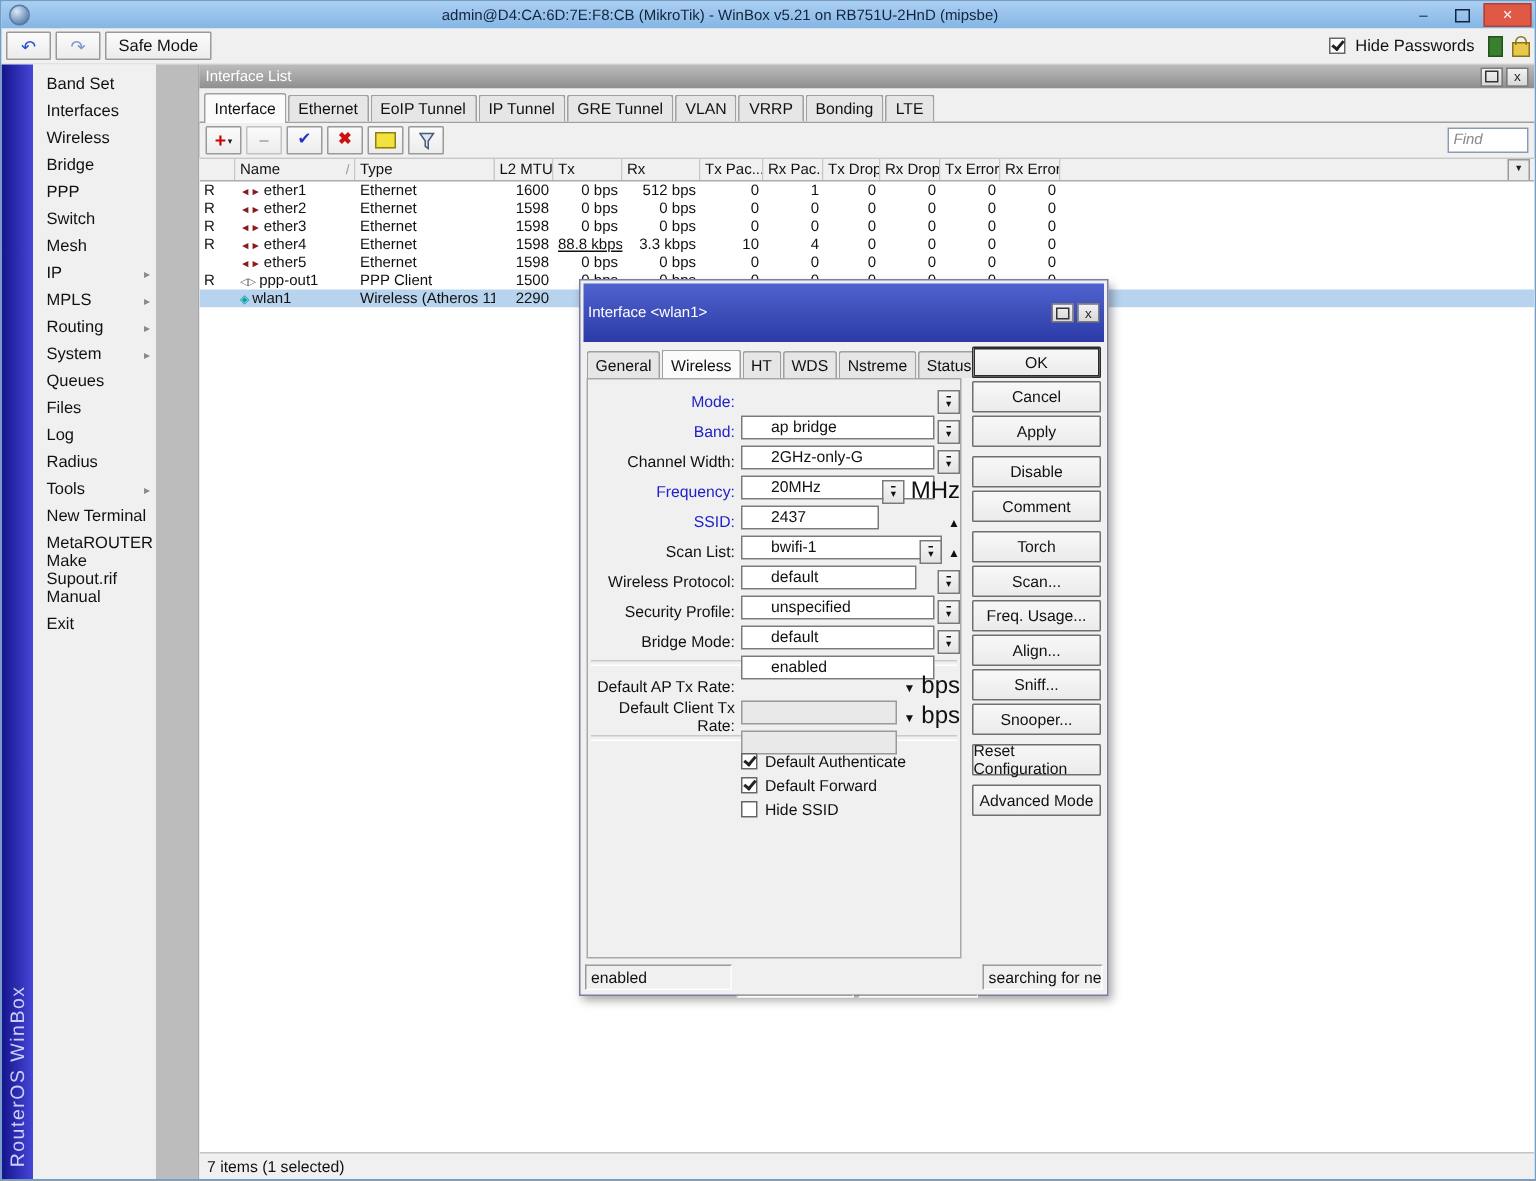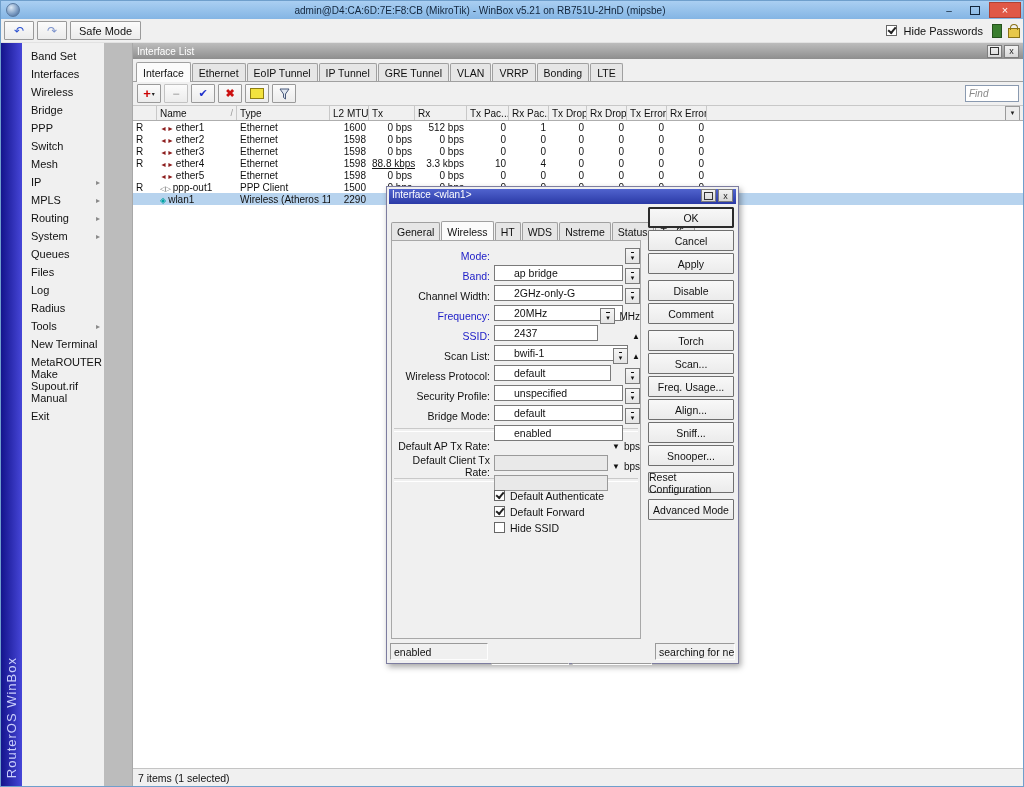--- a/index.html
+++ b/index.html
@@ -83,39 +83,39 @@
   .row-icon.ppp{color:#666;}
   .row-icon.wireless{color:#00a3a3;font-size:8px;}
   .tbody-fill{flex:1;background:#fff;}
   .tfoot{height:17px;border-top:1px solid #c4c4c4;background:#f0f0f0;display:flex;align-items:center;
          padding:0 5px;font-size:10.5px;flex-shrink:0;}
   
   .dialog{position:absolute;left:385px;top:185px;width:353px;height:478px;background:#f0f0f0;
           border:1px solid #7d7da0;box-shadow:2px 3px 6px rgba(0,0,0,.35);padding:2px;box-sizing:border-box;
           display:flex;flex-direction:column;z-index:10;}
   .dlg-title{height:15px;background:linear-gradient(#5063ce,#2b3aa6);color:#fff;font-size:10px;
-             display:flex;padding:0 3px;flex-shrink:0;}
+             display:flex;align-items:center;padding:12px 3px;flex-shrink:0;}
   .dlg-title-text{flex:1;}
   .dlg-main{flex:1;display:flex;padding:3px 2px 2px;overflow:hidden;}
   .dlg-left{width:250px;display:flex;flex-direction:column;flex-shrink:0;}
-  .dlg-tabs{display:flex;align-items:flex-end;gap:1px;padding:2px 0 0;flex-shrink:0;margin-top:12px;}
+  .dlg-tabs{display:flex;align-items:flex-end;gap:1px;padding:2px 0 0;flex-shrink:0;}
   .dlg-tabs .tab{font-size:10.5px;padding:0 5px;}
   .form-panel{flex:1;border:1px solid #a8a8a8;background:#f0f0f0;padding:7px 0 0;overflow:hidden;}
   .frow{display:flex;align-items:center;height:16px;margin-bottom:4px;}
   .flabel{width:98px;text-align:right;padding-right:4px;font-size:10.5px;flex-shrink:0;}
   .flabel.accent{color:#2121c8;}
   .fbox{height:14px;border:1px solid #7a7a7a;background:#fff;display:flex;align-items:center;
         padding:0 19px;font-size:10.5px;box-sizing:content-box;overflow:hidden;white-space:nowrap;margin-top:33px;}
   .fbox.disabled{background:#e9e9e9;border-color:#9a9a9a;}
   .ddbtn{width:15px;height:16px;border:1px solid #7a7a7a;background:linear-gradient(#f6f6f6,#e4e4e4);
          margin-left:2px;display:flex;align-items:center;justify-content:center;flex-shrink:0;box-sizing:border-box;}
   .ddg{font-size:7px;line-height:1;border-top:1px solid #111;padding-top:1px;color:#111;}
   .upbtn{margin-left:4px;font-size:8px;color:#111;}
   .downarrow{margin-left:4px;font-size:8px;color:#111;}
-  .unit{margin-left:4px;font-size:10px;text-align:center;}
+  .unit{margin-left:4px;font-size:16px;text-align:center;}
   .fsep{height:2px;border-top:1px solid #c9c9c9;border-bottom:1px solid #fff;margin:3px 2px 6px;}
   .cbrow{display:flex;align-items:center;height:15px;margin:0 0 1px 102px;font-size:10.5px;}
   .cbrow .cb{margin-right:5px;flex-shrink:0;}
   .dlg-right{flex:1;padding-left:7px;display:flex;flex-direction:column;}
   .btn-group{display:flex;flex-direction:column;gap:2px;margin-bottom:6px;}
   .dbtn{height:19px;border:1px solid #6f6f6f;background:linear-gradient(#f8f8f8,#ebebeb);
         display:flex;align-items:center;justify-content:center;font-size:10.5px;border-radius:1px;}
   .dbtn.default{border:1px solid #2b2b2b;box-shadow:inset 0 0 0 1px #2b2b2b;}
   .dlg-status{height:17px;display:flex;gap:3px;padding:2px 1px 1px;flex-shrink:0;}
   .scell{border:1px solid;border-color:#9a9a9a #fdfdfd #fdfdfd #9a9a9a;padding:0 3px;font-size:10.5px;

